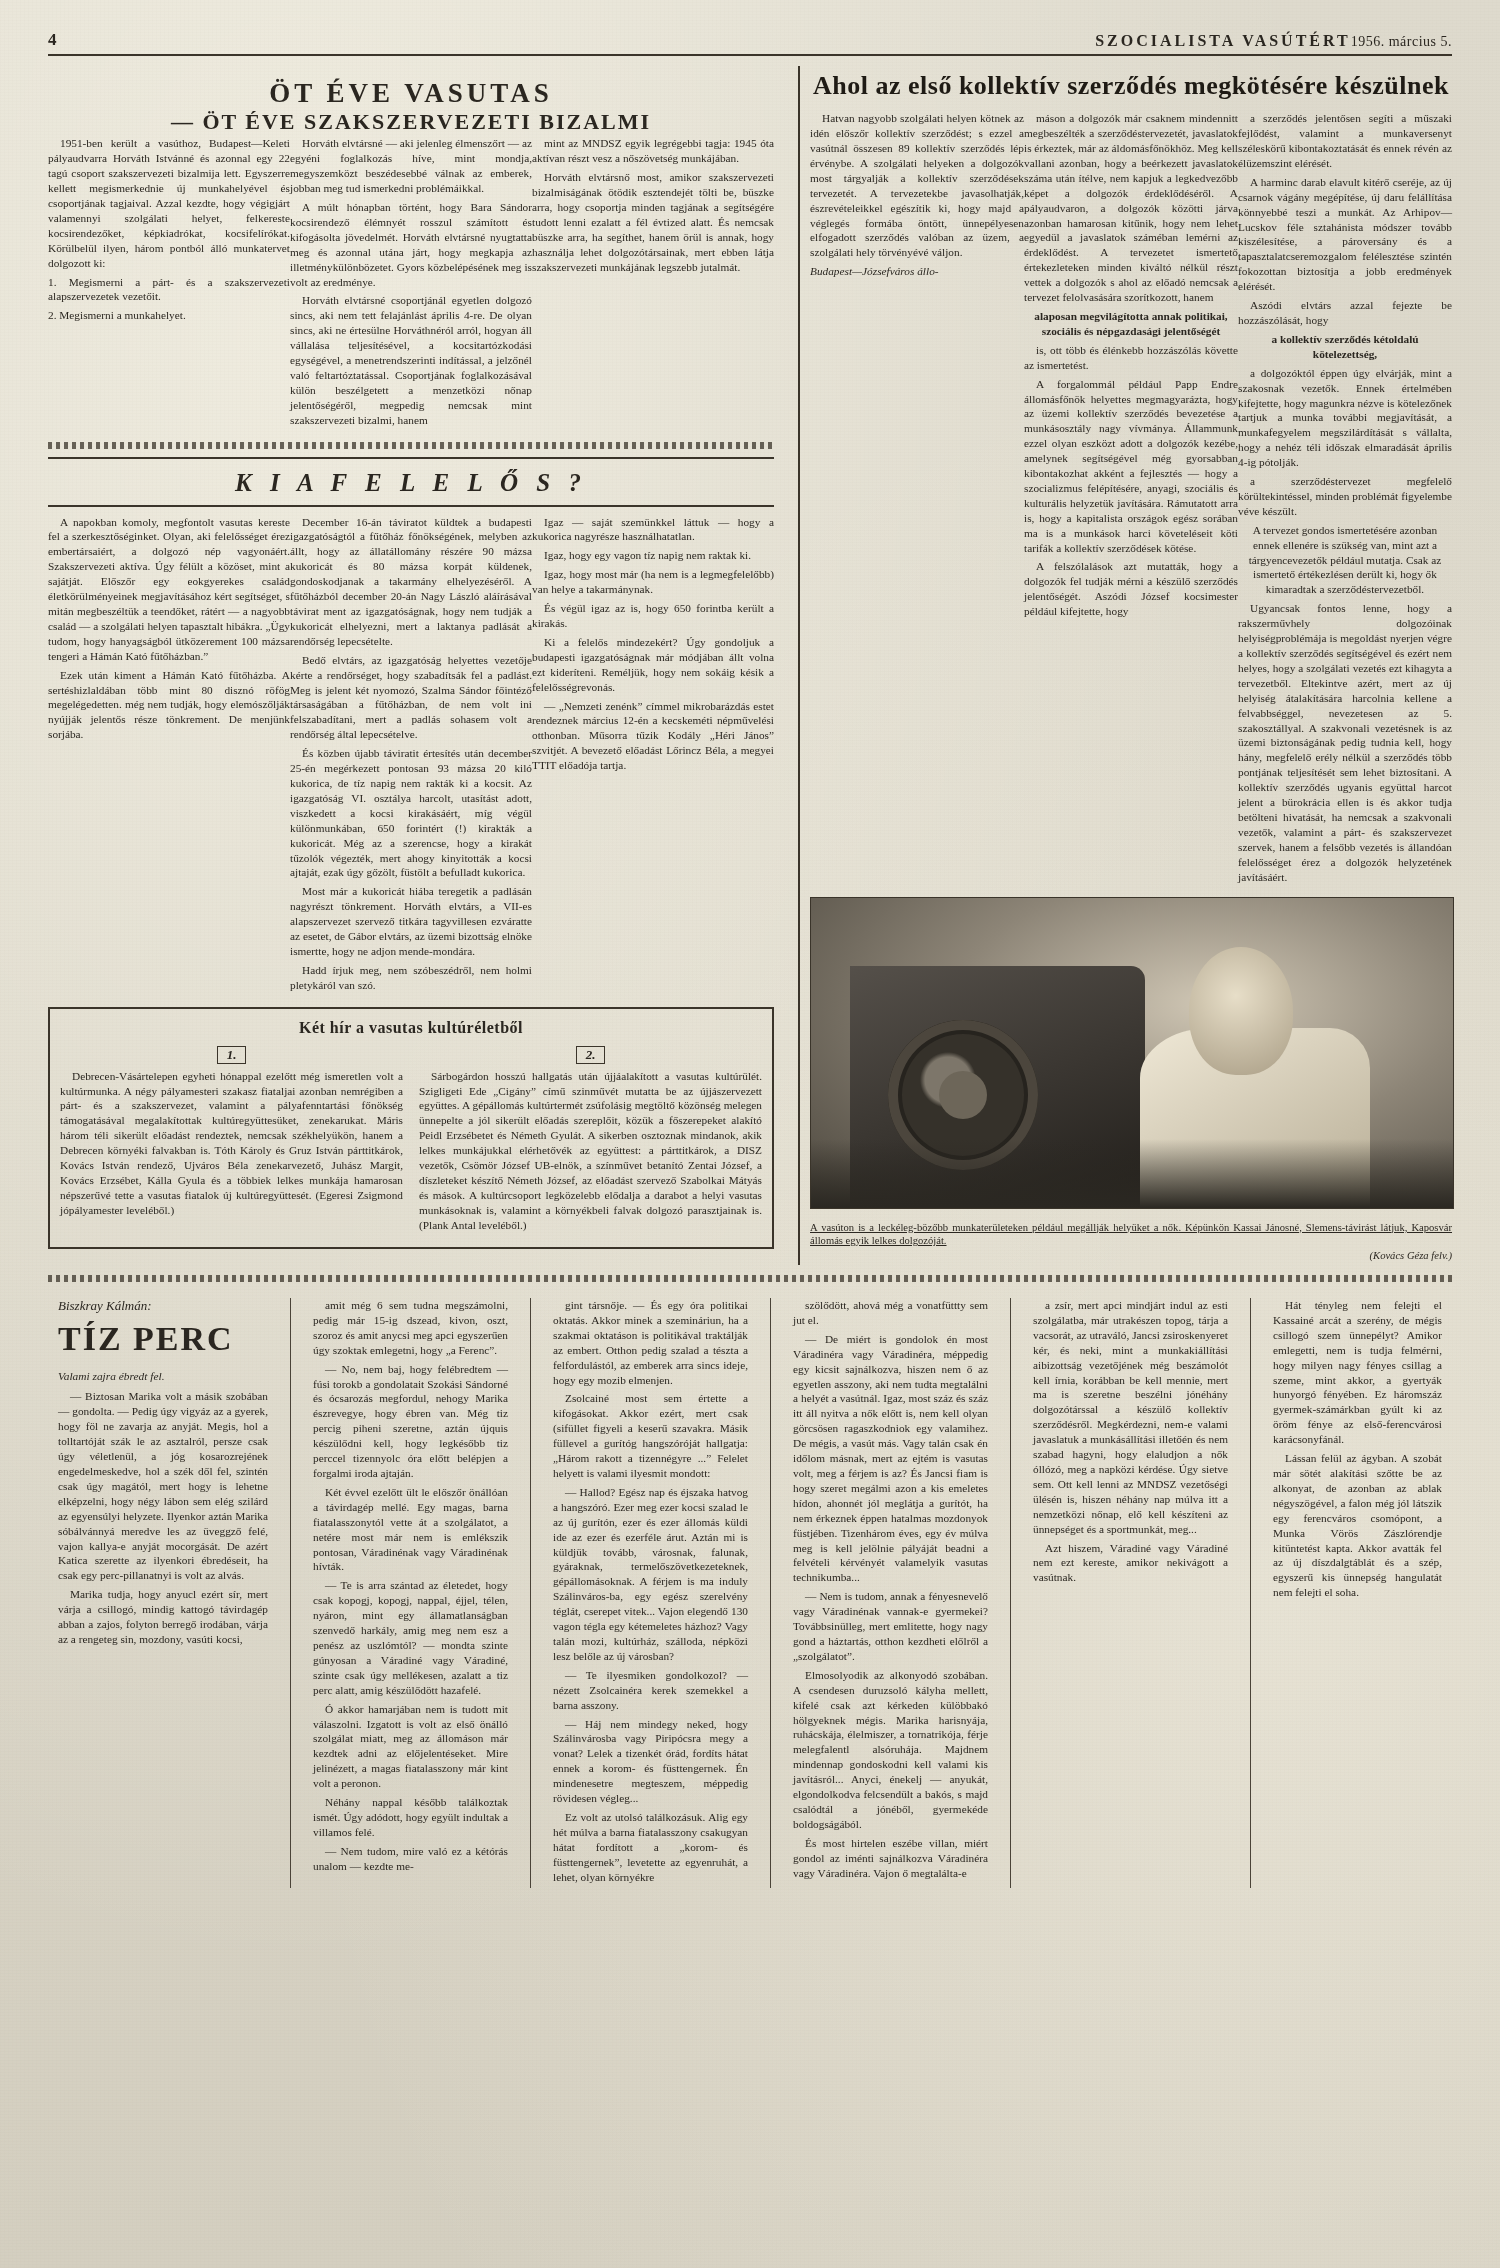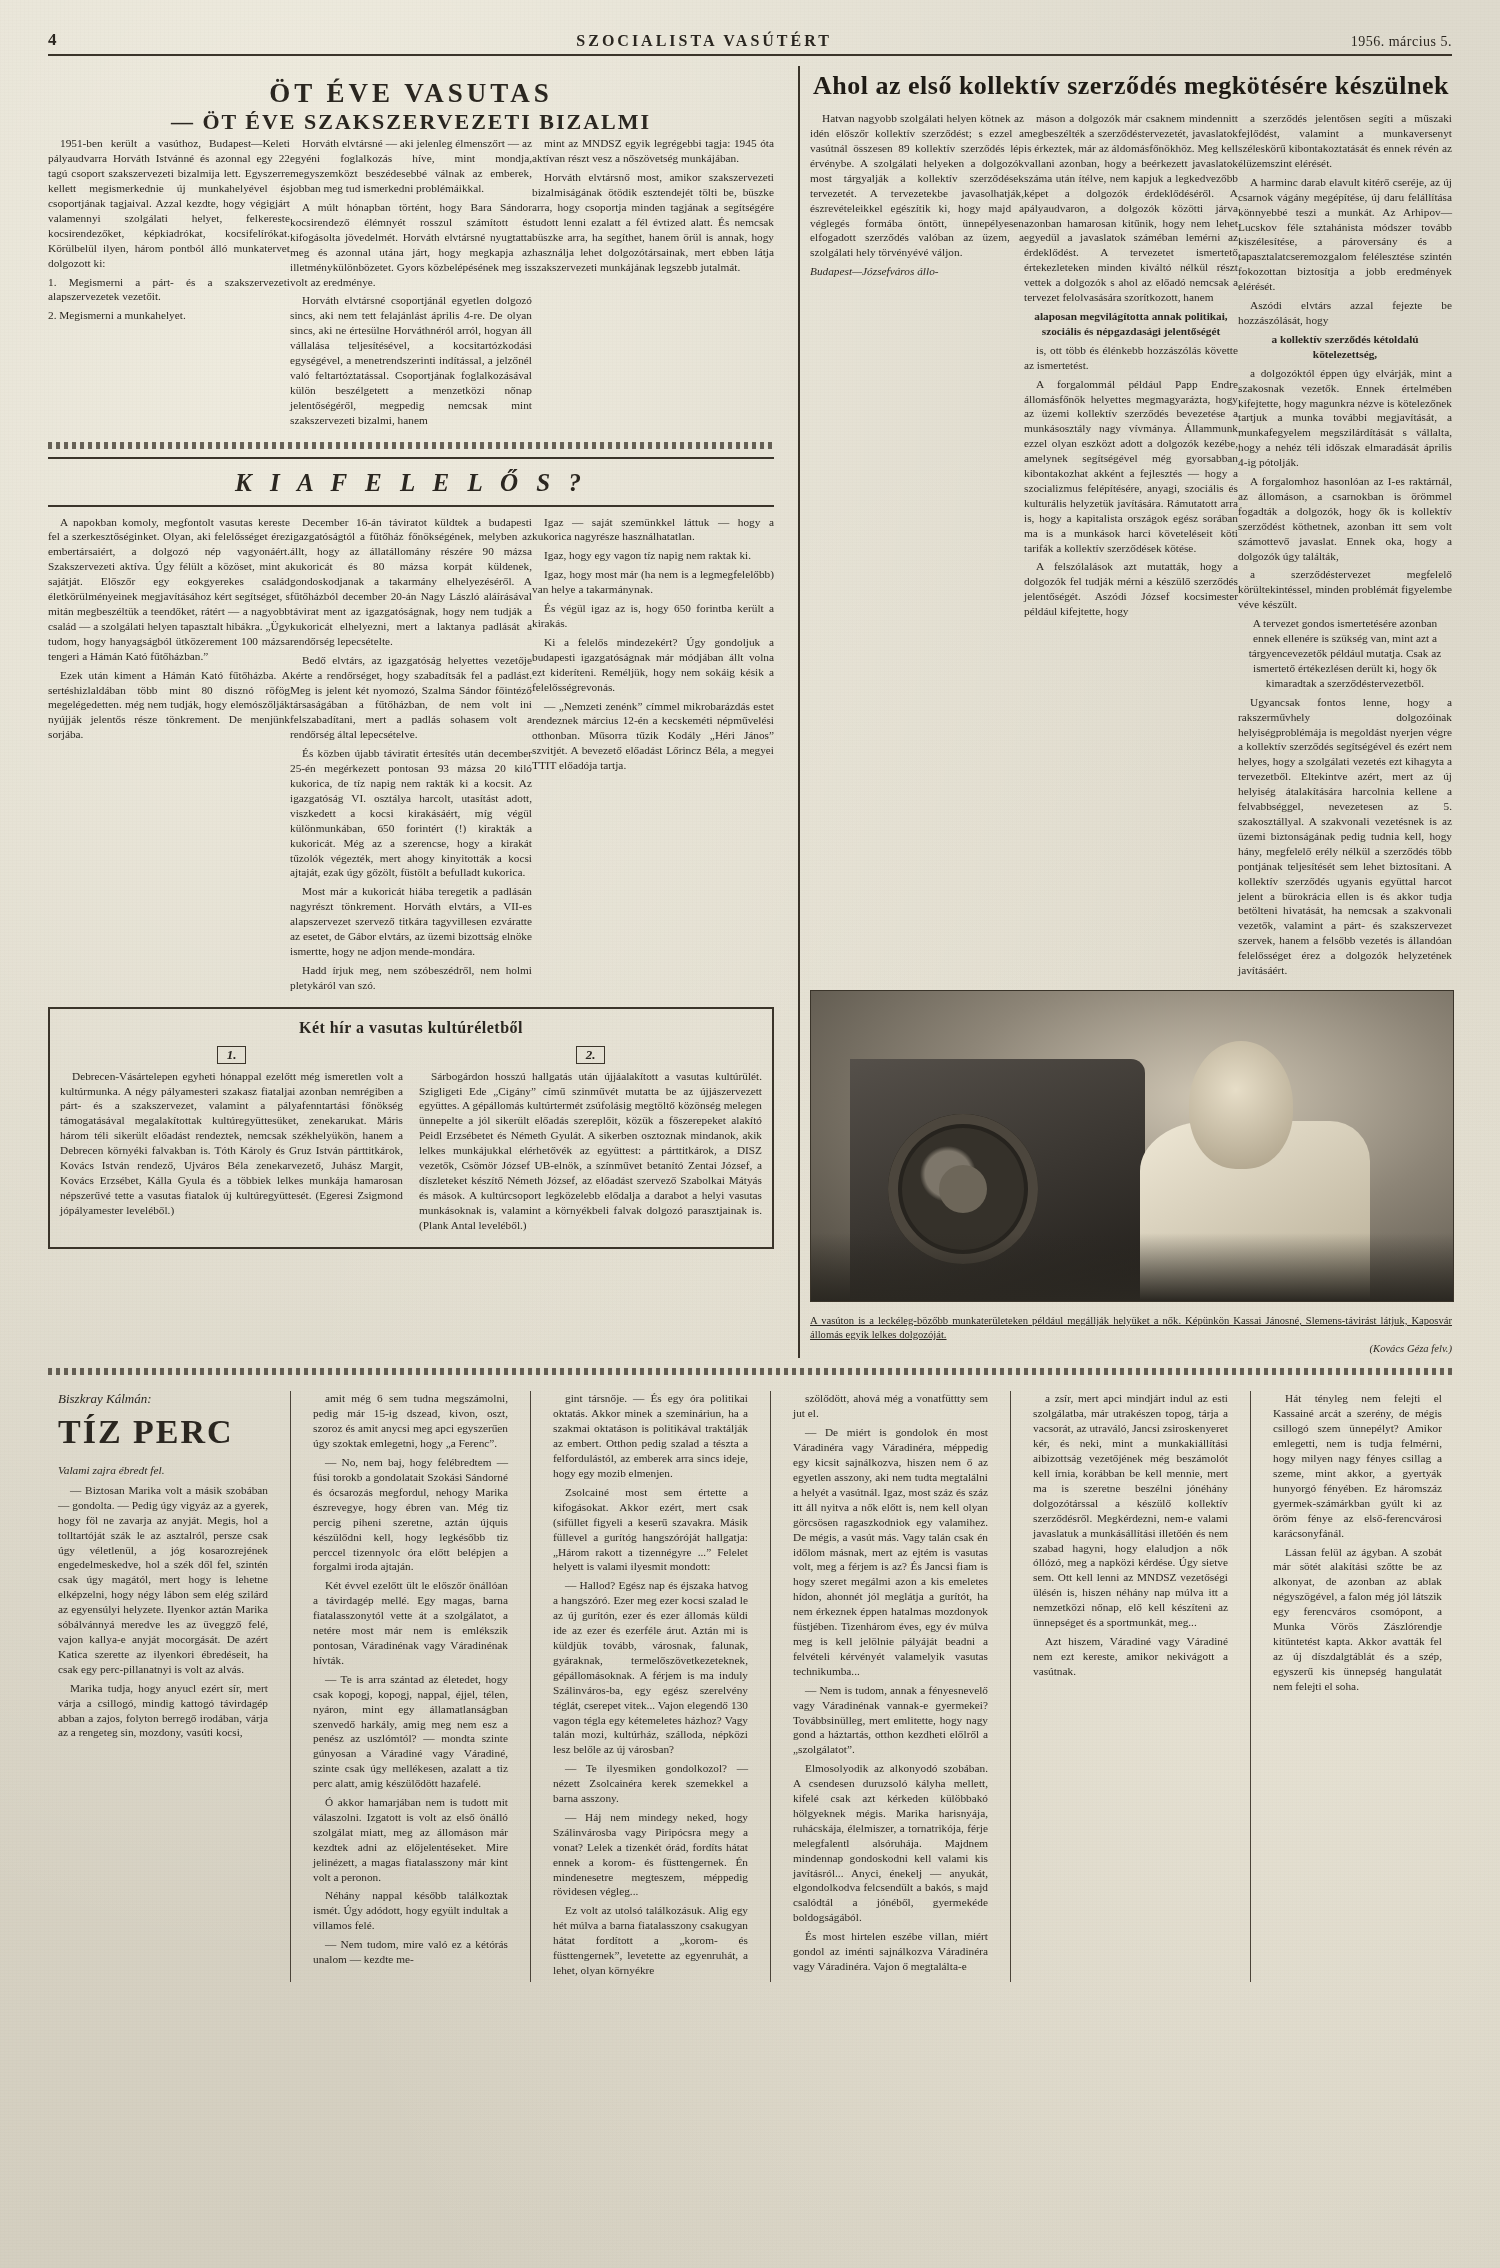--- a/index.html
+++ b/index.html
@@ -31,21 +31,21 @@
   
   .masthead {
     display:flex; align-items:flex-end; justify-content:space-between;
     border-bottom:2px solid #3a342a;
     padding-bottom:4px;
     margin-bottom:10px;
   }
   .folio { font-weight:bold; font-size:17px; letter-spacing:1px; }
   .paper-name {
     font-weight:bold; font-size:16px; letter-spacing:3px;
-    text-align:center; flex:1;
+    text-align:right; flex:1;
   }
   .issue-date { font-size:14px; letter-spacing:0.5px; }
 
   
   .topzone { display:flex; gap:0; }
   .leftpack { width:740px; padding-right:14px; box-sizing:border-box; }
   .vrule { width:2px; background:#3a342a; margin:0 10px; }
   .rightpack { flex:1; }
 
   h1.head-main {
@@ -276,21 +276,20 @@
           <p class="body">A forgalommál például Papp Endre állomásfőnök helyettes megmagyarázta, hogy az üzemi kollektív szerződés bevezetése a munkásosztály nagy vívmánya. Állammunk ezzel olyan eszközt adott a dolgozók kezébe, amelynek segítségével még gyorsabban kibontakozhat akként a fejlesztés — hogy a szocializmus felépítésére, anyagi, szociális és kulturális helyzetük javítására. Rámutatott arra is, hogy a kapitalista országok egész sorában ma is a munkások harci követeléseit köti tarifák a kollektív szerződések kötése.</p>
           <p class="body">A felszólalások azt mutatták, hogy a dolgozók fel tudják mérni a készülő szerződés jelentőségét. Aszódi József kocsimester például kifejtette, hogy</p>
           <p class="body"></p>
         </div>
         <div class="col">
           <p class="body">a szerződés jelentősen segíti a műszaki fejlődést, valamint a munkaversenyt széleskörű kibontakoztatását és ennek révén az élüzemszint elérését.</p>
           <p class="body">A harminc darab elavult kitérő cseréje, az új csarnok vágány megépítése, új daru felállítása könnyebbé teszi a munkát. Az Arhipov—Lucskov féle sztahánista módszer tovább kiszélesítése, a pároversány és a tapasztalatcseremozgalom felélesztése szintén fokozottan biztosítja a jobb eredmények elérését.</p>
           <p class="body">Aszódi elvtárs azzal fejezte be hozzászólását, hogy</p>
           <p class="body noindent" style="text-align:center;font-weight:bold">a kollektív szerződés kétoldalú kötelezettség,</p>
           <p class="body">a dolgozóktól éppen úgy elvárják, mint a szakosnak vezetők. Ennek értelmében kifejtette, hogy magunkra nézve is kötelezőnek tartjuk a munka további megjavítását, a munkafegyelem megszilárdítását s vállalta, hogy a nehéz téli időszak elmaradását április 4-ig pótolják.</p>
-          <p class="body">A forgalomhoz hasonlóan az I-es raktárnál, az állomáson, a csarnokban is örömmel fogadták a dolgozók, hogy ők is kollektív szerződést köthetnek, azonban itt sem volt számottevő javaslat. Ennek oka, hogy a dolgozók úgy találták,</p>
           <p class="body">a szerződéstervezet megfelelő körültekintéssel, minden problémát figyelembe véve készült.</p>
           <p class="body noindent" style="text-align:center;font-weight:normal">A tervezet gondos ismertetésére azonban ennek ellenére is szükség van, mint azt a tárgyencevezetők például mutatja. Csak az ismertető értékezlésen derült ki, hogy ők kimaradtak a szerződéstervezetből.</p>
           <p class="body">Ugyancsak fontos lenne, hogy a rakszerművhely dolgozóinak helyiségproblémája is megoldást nyerjen végre a kollektív szerződés segítségével és ezért nem helyes, hogy a szolgálati vezetés ezt kihagyta a tervezetből. Eltekintve azért, mert az új helyiség átalakítására harcolnia kellene a felvabbséggel, nevezetesen az 5. szakosztállyal. A szakvonali vezetésnek is az üzemi biztonságának pedig tudnia kell, hogy hány, megfelelő erély nélkül a szerződés több pontjának teljesítését sem lehet biztosítani. A kollektív szerződés ugyanis együttal harcot jelent a bürokrácia ellen is és akkor tudja betölteni hivatását, ha nemcsak a szakvonali vezetők, valamint a párt- és szakszervezet szervek, hanem a felsőbb vezetés is állandóan felelősséget érez a dolgozók helyzetének javításáért.</p>
           <p class="body"></p>
         </div>
       </div>
 
       <div class="photo-wrap">
         <div class="photo">
           <div class="machine"></div>

